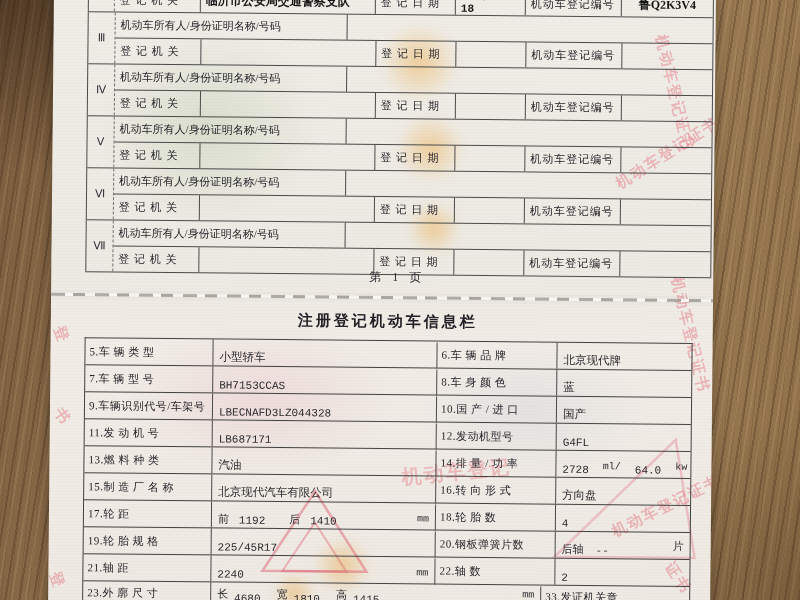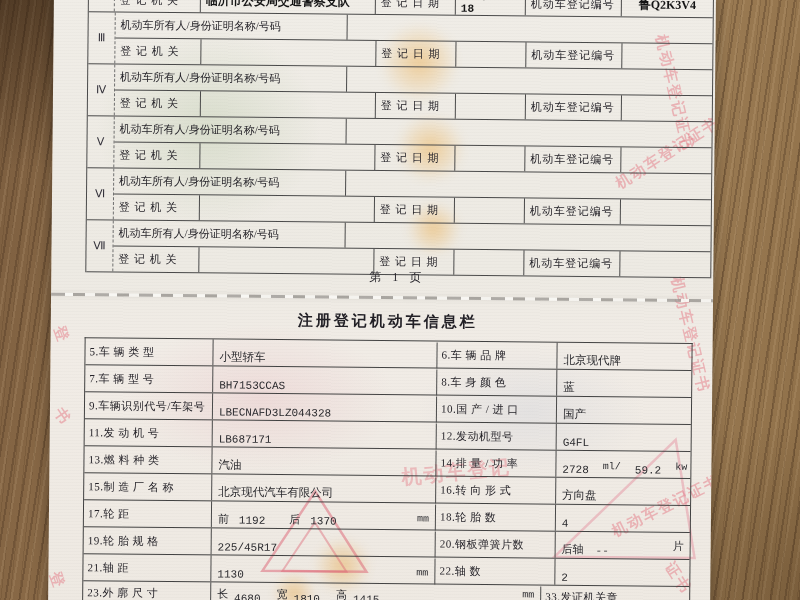--- a/index.html
+++ b/index.html
@@ -248,60 +248,60 @@
         <div class="p2val monoval">G4FL</div>
       </div>
 
       <div class="p2row">
         <div class="p2label br">13.燃 料 种 类</div>
         <div class="p2val cn br">汽油</div>
         <div class="p2label br">14.排 量 / 功 率</div>
         <div class="p2val monoval flexv">
           <span>2728</span>
           <span class="unit">ml/</span>
-          <span>59.2</span>
+          <span>64.0</span>
           <span class="unit">kw</span>
         </div>
       </div>
 
       <div class="p2row">
         <div class="p2label br">15.制 造 厂 名 称</div>
         <div class="p2val cn br">北京现代汽车有限公司</div>
         <div class="p2label br">16.转 向 形 式</div>
         <div class="p2val cn">方向盘</div>
       </div>
 
       <div class="p2row">
         <div class="p2label br">17.轮 距</div>
         <div class="p2val br" style="gap:10px;">
           <span>前</span>
           <span class="monoval">1192</span>
           <span style="margin-left:14px;">后</span>
-          <span class="monoval">1370</span>
+          <span class="monoval">1410</span>
           <span class="unit mla">mm</span>
         </div>
         <div class="p2label br">18.轮 胎 数</div>
         <div class="p2val monoval">4</div>
       </div>
 
       <div class="p2row">
         <div class="p2label br">19.轮 胎 规 格</div>
         <div class="p2val monoval br">225/45R17</div>
         <div class="p2label br">20.钢板弹簧片数</div>
         <div class="p2val" style="gap:12px;">
           <span>后轴</span>
           <span class="monoval">--</span>
           <span class="mla" style="transform:translateY(-4px);">片</span>
         </div>
       </div>
 
       <div class="p2row">
         <div class="p2label br">21.轴 距</div>
         <div class="p2val br">
-          <span class="monoval">1130</span>
+          <span class="monoval">2240</span>
           <span class="unit mla">mm</span>
         </div>
         <div class="p2label br">22.轴 数</div>
         <div class="p2val monoval">2</div>
       </div>
 
       <div class="p2row last">
         <div class="p2label br" style="align-items:flex-start;padding-top:4px;">23.外 廓 尺 寸</div>
         <div class="p2val br" style="align-items:flex-start;padding-top:3px;gap:16px;">
           <span class="dimpair">

